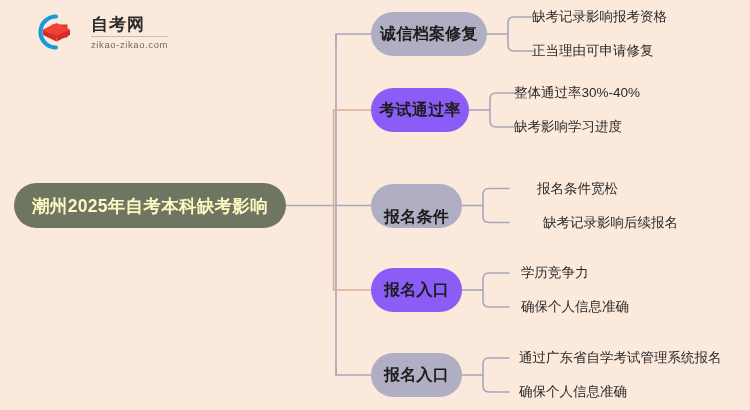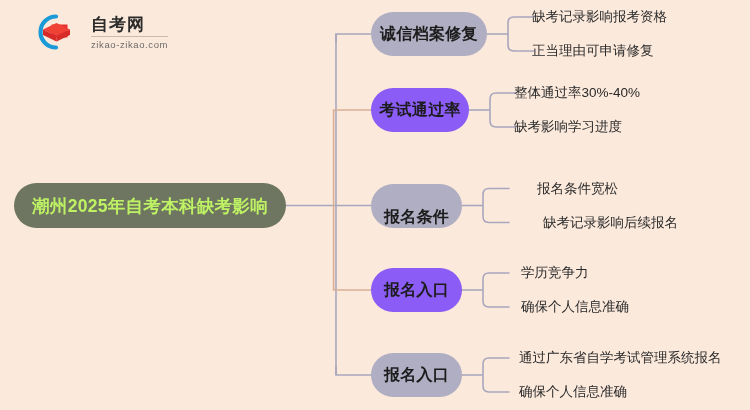--- a/index.html
+++ b/index.html
@@ -85,21 +85,21 @@
     font-weight: bold;
     color: #1c1c1c;
   }
   #root-node {
     left: 14px;
     top: 183px;
     width: 272px;
     height: 45px;
     border-radius: 23px;
     background: #6e7560;
-    color: #bef264;
+    color: #fef9c3;
     font-size: 17.5px;
     letter-spacing: .3px;
   }
   .branch-node {
     height: 44px;
     border-radius: 22px;
     font-size: 16px;
     letter-spacing: .3px;
   }
   .branch-purple { background: #b0aec2; }

